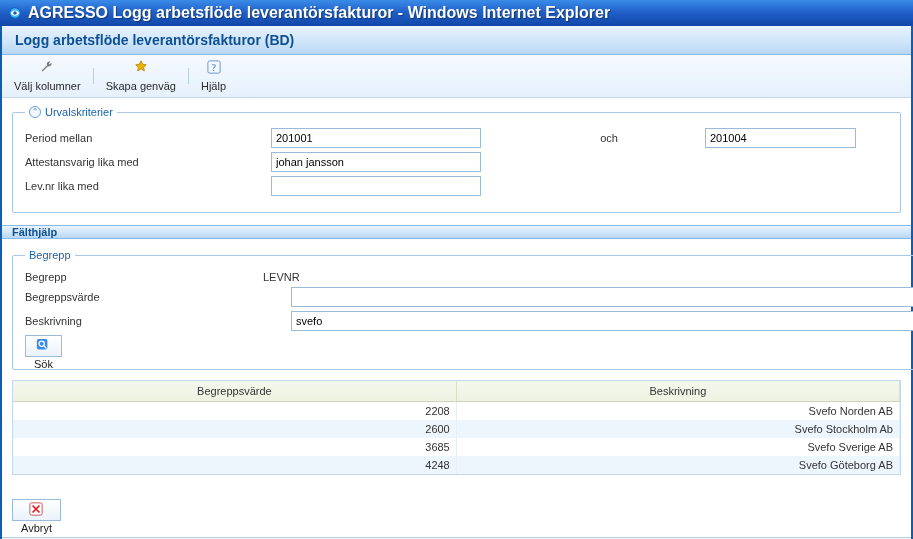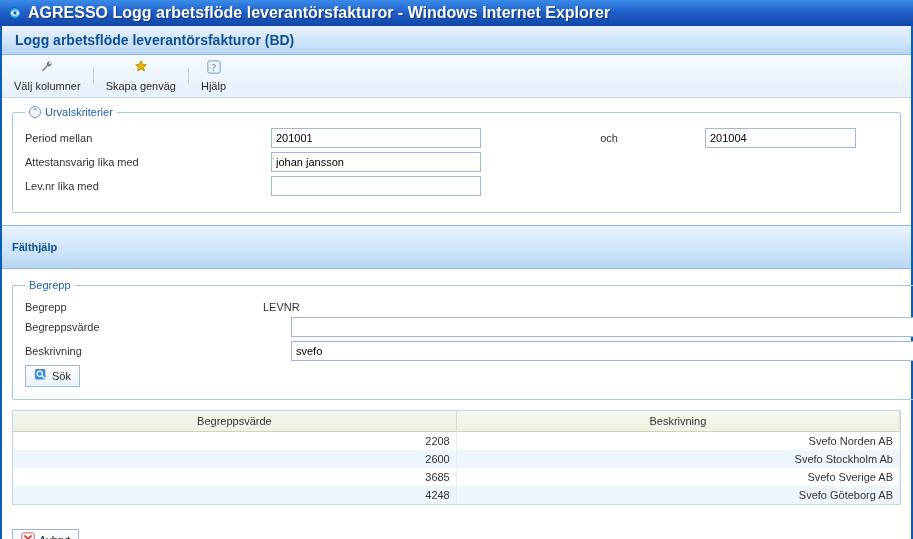--- a/index.html
+++ b/index.html
@@ -109,36 +109,37 @@
     width: 210px;
     background: #fff;
     margin-left: 28px;
   }
   .text-input.wide { width: 640px; }
   .and-label { width: 180px; text-align: center; padding-left: 60px; }
   .section-header {
     background: linear-gradient(to bottom, #e9f3fd 0%, #cde4f9 60%, #b8d6f2 100%);
     border-top: 1px solid #8ab9e6;
     border-bottom: 1px solid #8ab9e6;
-    padding: 15px 10px;
+    padding: 0 10px;
     font-weight: bold;
     color: #0d4f94;
     margin: 12px -10px 10px;
   }
   .btn {
     display: inline-flex;
     align-items: center;
     gap: 4px;
     border: 1px solid #9abbd8;
     background: linear-gradient(to bottom,#ffffff,#eaf2fb);
     padding: 2px 8px;
     height: 22px;
     cursor: pointer;
     font: inherit;
     color: #222;
+    flex-direction: column;
   }
   .results-wrap {
     border: 1px solid #c4d8eb;
     margin-top: 8px;
   }
   table.results {
     width: 100%;
     border-collapse: collapse;
     font-size: 11px;
   }

